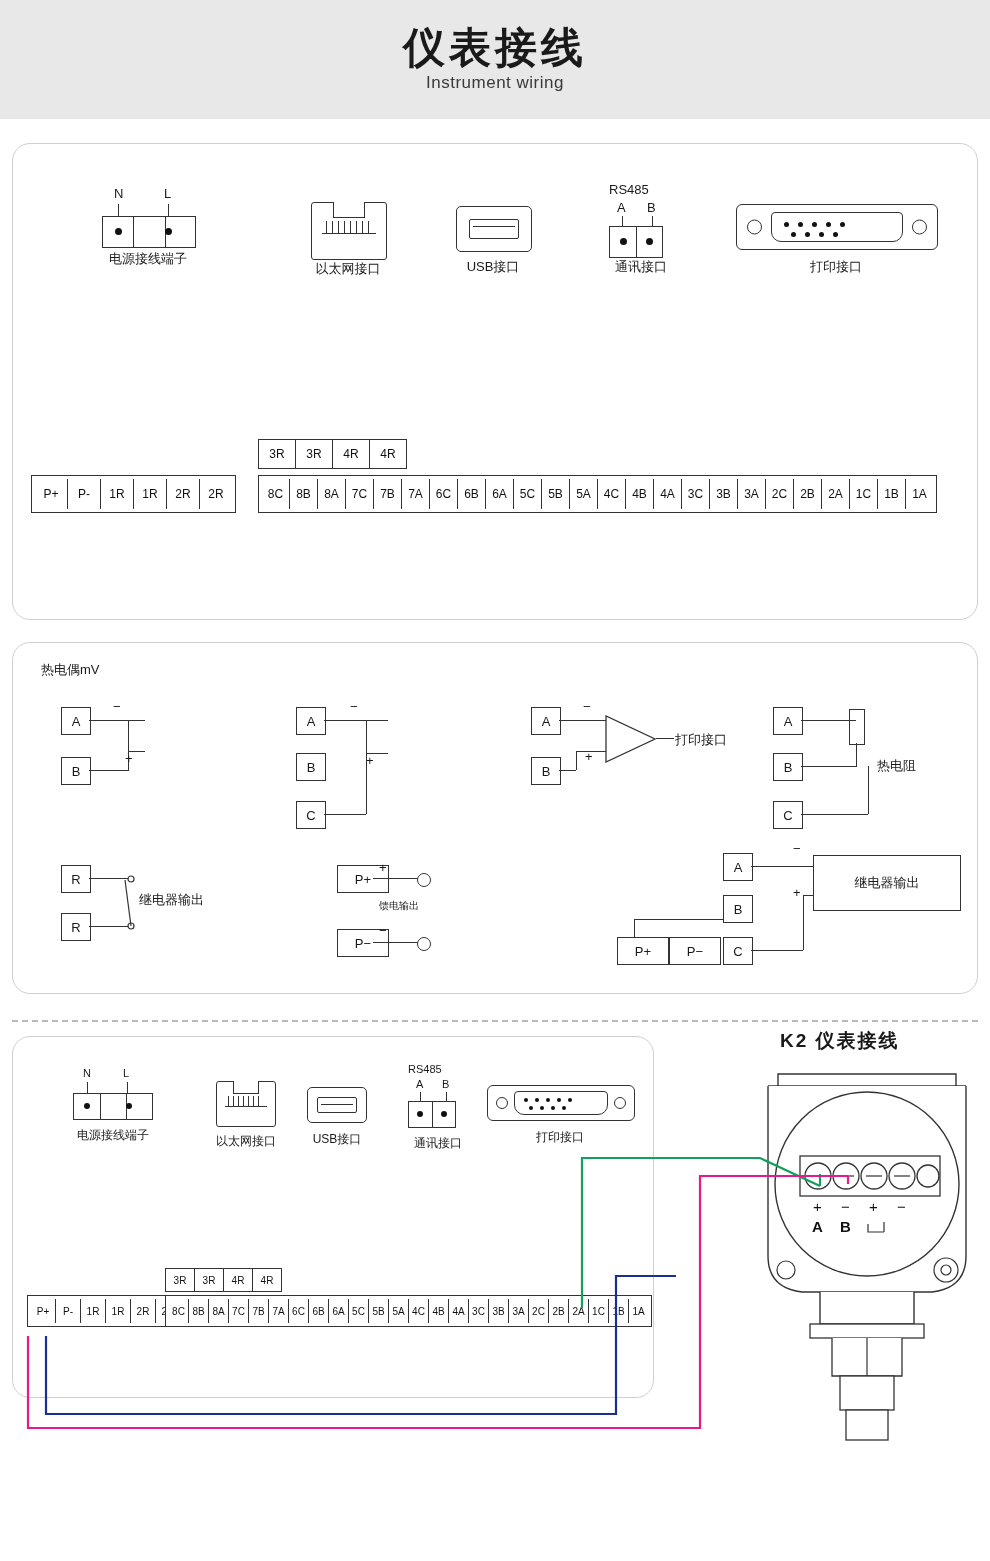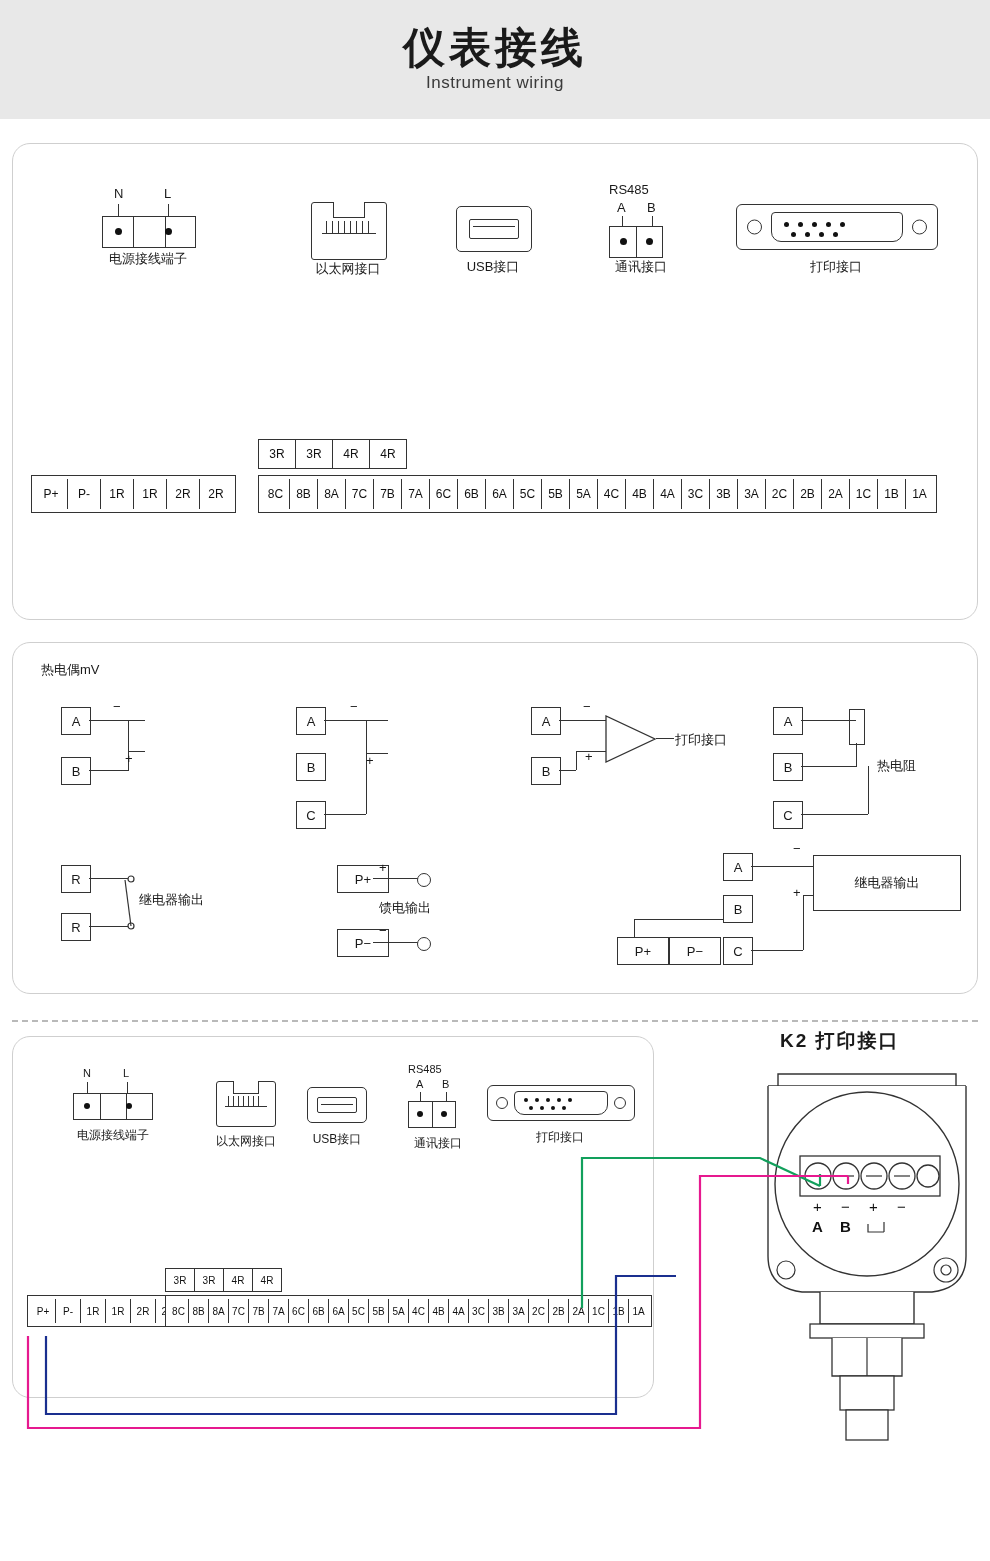--- a/index.html
+++ b/index.html
@@ -343,21 +343,21 @@
 
     <div class="abs" style="left:320px;top:218px;width:220px;height:100px;">
       <div class="rect abs" style="left:4px;top:4px;width:34px;height:26px;">P+</div>
       <div class="rect abs" style="left:4px;top:68px;width:34px;height:26px;">P−</div>
       <div class="line-h" style="left:40px;top:17px;width:46px;"></div>
       <div class="line-h" style="left:40px;top:81px;width:46px;"></div>
       <div class="abs" style="left:84px;top:12px;width:12px;height:12px;border:1.2px solid #333;border-radius:50%;background:#fff;"></div>
       <div class="abs" style="left:84px;top:76px;width:12px;height:12px;border:1.2px solid #333;border-radius:50%;background:#fff;"></div>
       <div class="lbl abs" style="left:46px;top:-1px;font-size:13px;">+</div>
       <div class="lbl abs" style="left:46px;top:62px;font-size:13px;">−</div>
-      <div class="lbl abs" style="left:46px;top:38px;font-size:13px;">馈电输出</div>
+      <div class="lbl abs" style="left:46px;top:38px;font-size:10px;">馈电输出</div>
     </div>
 
     <div class="abs" style="left:600px;top:200px;width:340px;height:130px;">
       <div class="sq abs" style="left:110px;top:10px;">A</div>
       <div class="sq abs" style="left:110px;top:52px;">B</div>
       <div class="sq abs" style="left:110px;top:94px;">C</div>
       <div class="rect abs" style="left:4px;top:94px;width:34px;height:26px;">P+</div>
       <div class="rect abs" style="left:56px;top:94px;width:34px;height:26px;">P−</div>
       <div class="rect abs" style="left:200px;top:12px;width:130px;height:54px;">继电器输出</div>
 
@@ -500,21 +500,21 @@
             <div class="cell" style="width: 19px; height: 24px; font-size: 10px;">2C</div>
             <div class="cell" style="width: 19px; height: 24px; font-size: 10px;">2B</div>
             <div class="cell" style="width: 19px; height: 24px; font-size: 10px;">2A</div>
             <div class="cell" style="width: 19px; height: 24px; font-size: 10px;">1C</div>
             <div class="cell" style="width: 19px; height: 24px; font-size: 10px;">1B</div>
             <div class="cell" style="width: 19px; height: 24px; font-size: 10px;">1A</div>
           </div>
       </div>
     </div>
 
-    <div class="abs k2-title" style="left:780px;top:-8px;">K2  打印接口</div>
+    <div class="abs k2-title" style="left:780px;top:-8px;">K2  仪表接线</div>
 
     <div class="abs" style="left:760px;top:20px;">
       <svg width="230" height="400" viewBox="0 0 230 400">
 
         <path d="M18,30 L18,18 L196,18 L196,30" fill="none" stroke="#333" stroke-width="1.4"></path>
         <path d="M8,30 L206,30" stroke="#333" stroke-width="1.4"></path>
 
         <path d="M8,30 L8,200 Q8,232 42,236 L172,236 Q206,232 206,200 L206,30" fill="#fff" stroke="#333" stroke-width="1.4"></path>
 
         <circle cx="107" cy="128" r="92" fill="none" stroke="#333" stroke-width="1.4"></circle>

